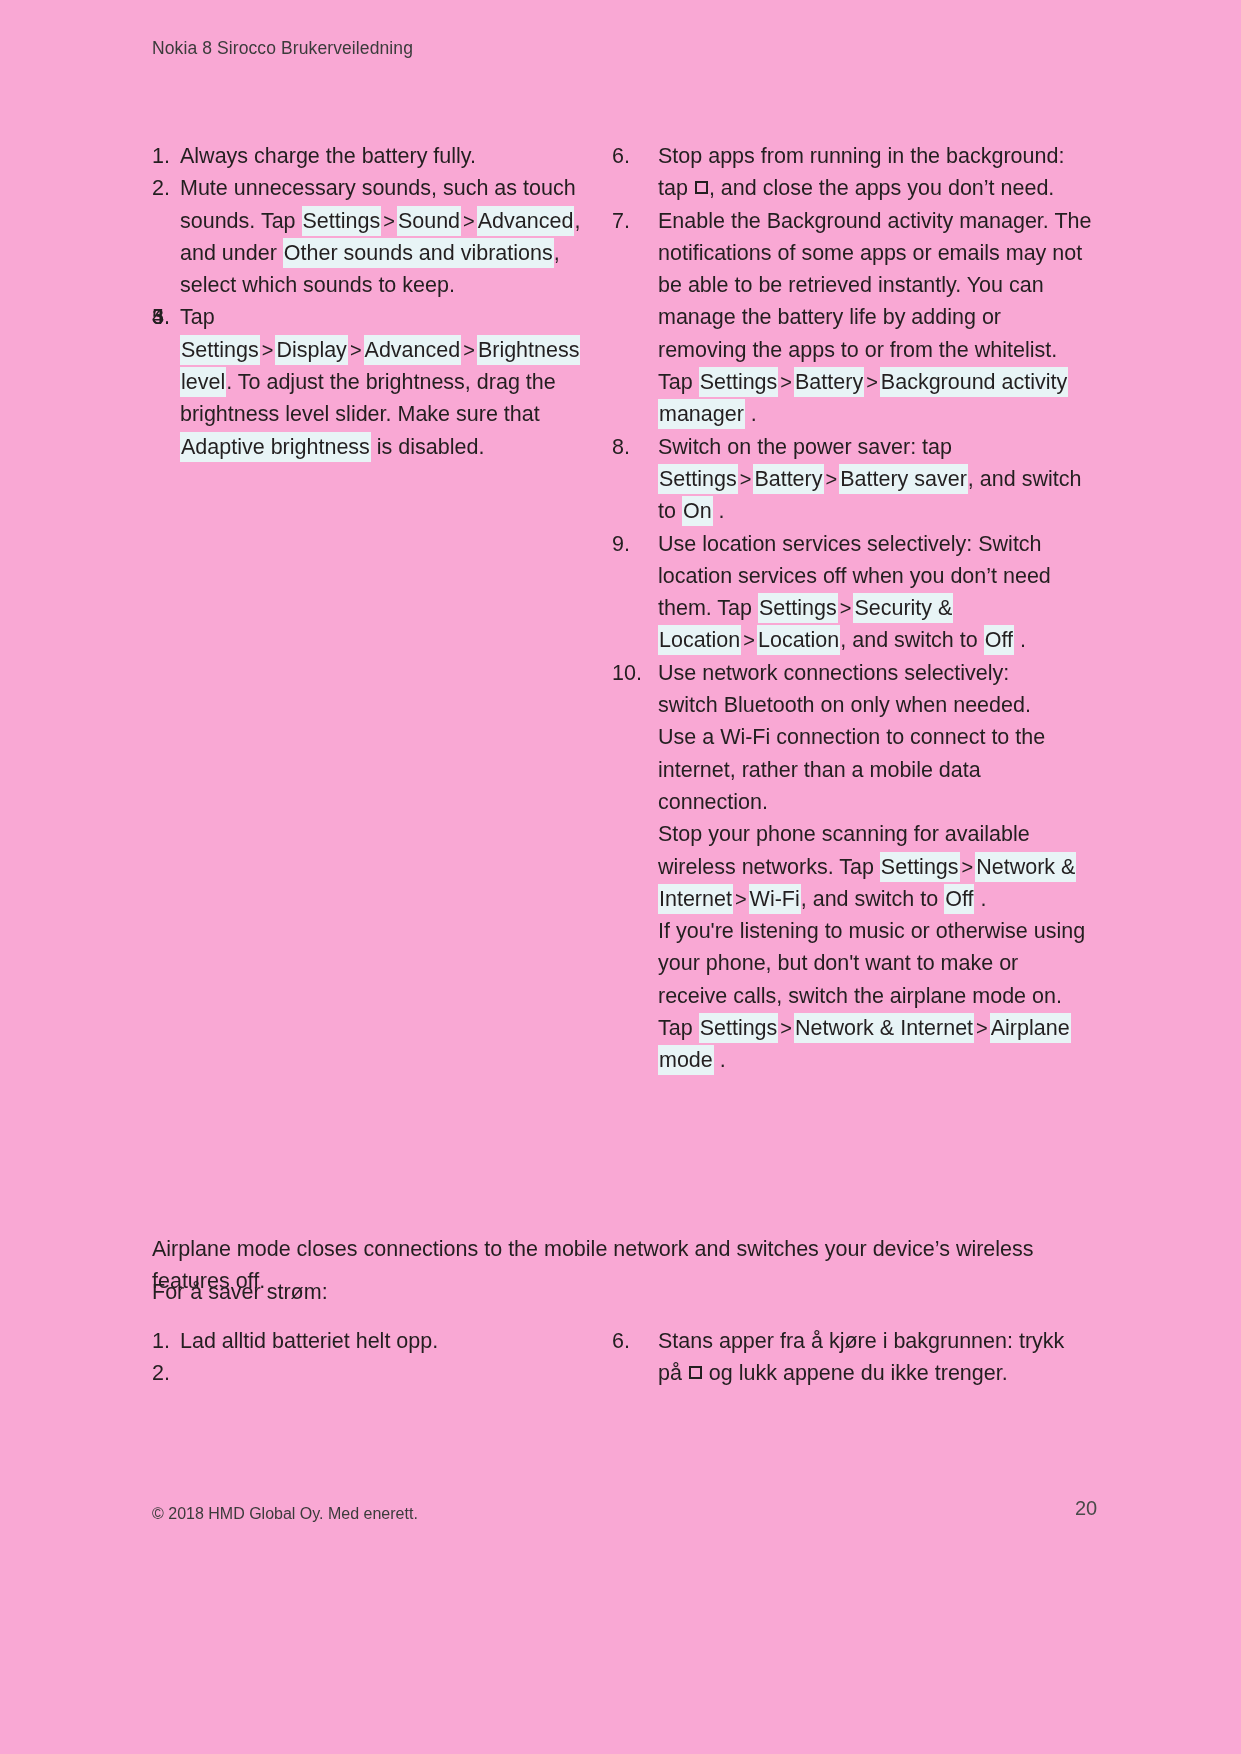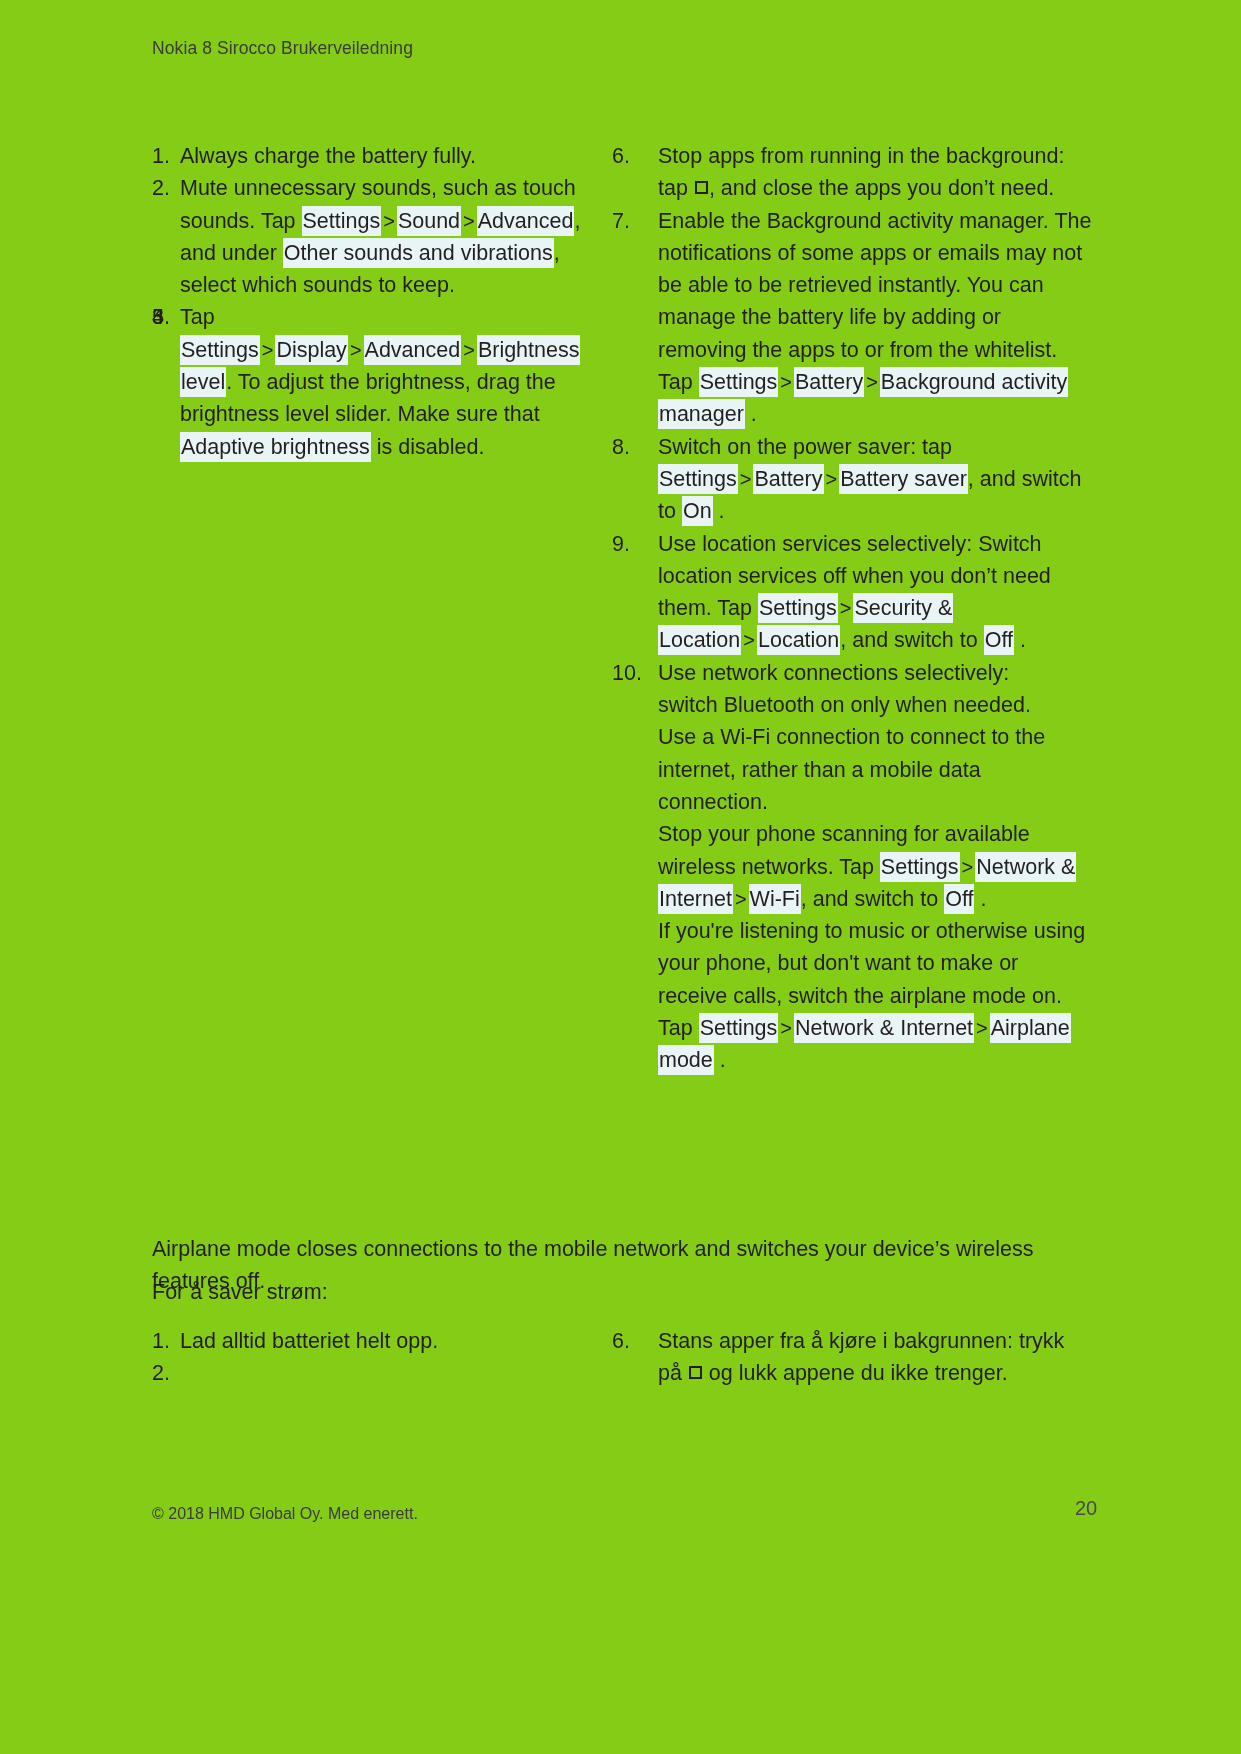--- a/index.html
+++ b/index.html
@@ -9,21 +9,21 @@
   }
   body {
     font-family: "Liberation Sans", "DejaVu Sans", sans-serif;
     color: #231f20;
   }
   .page {
     position: relative;
     width: 1241px;
     height: 1754px;
     margin: 0 auto;
-    background: #84cc16;
+    background: #f9a8d4;
     box-sizing: border-box;
     overflow: hidden;
   }
   .header {
     position: absolute;
     left: 152px;
     top: 38px;
     font-size: 17.5px;
     color: #3b3b3b;
     letter-spacing: 0.1px;

